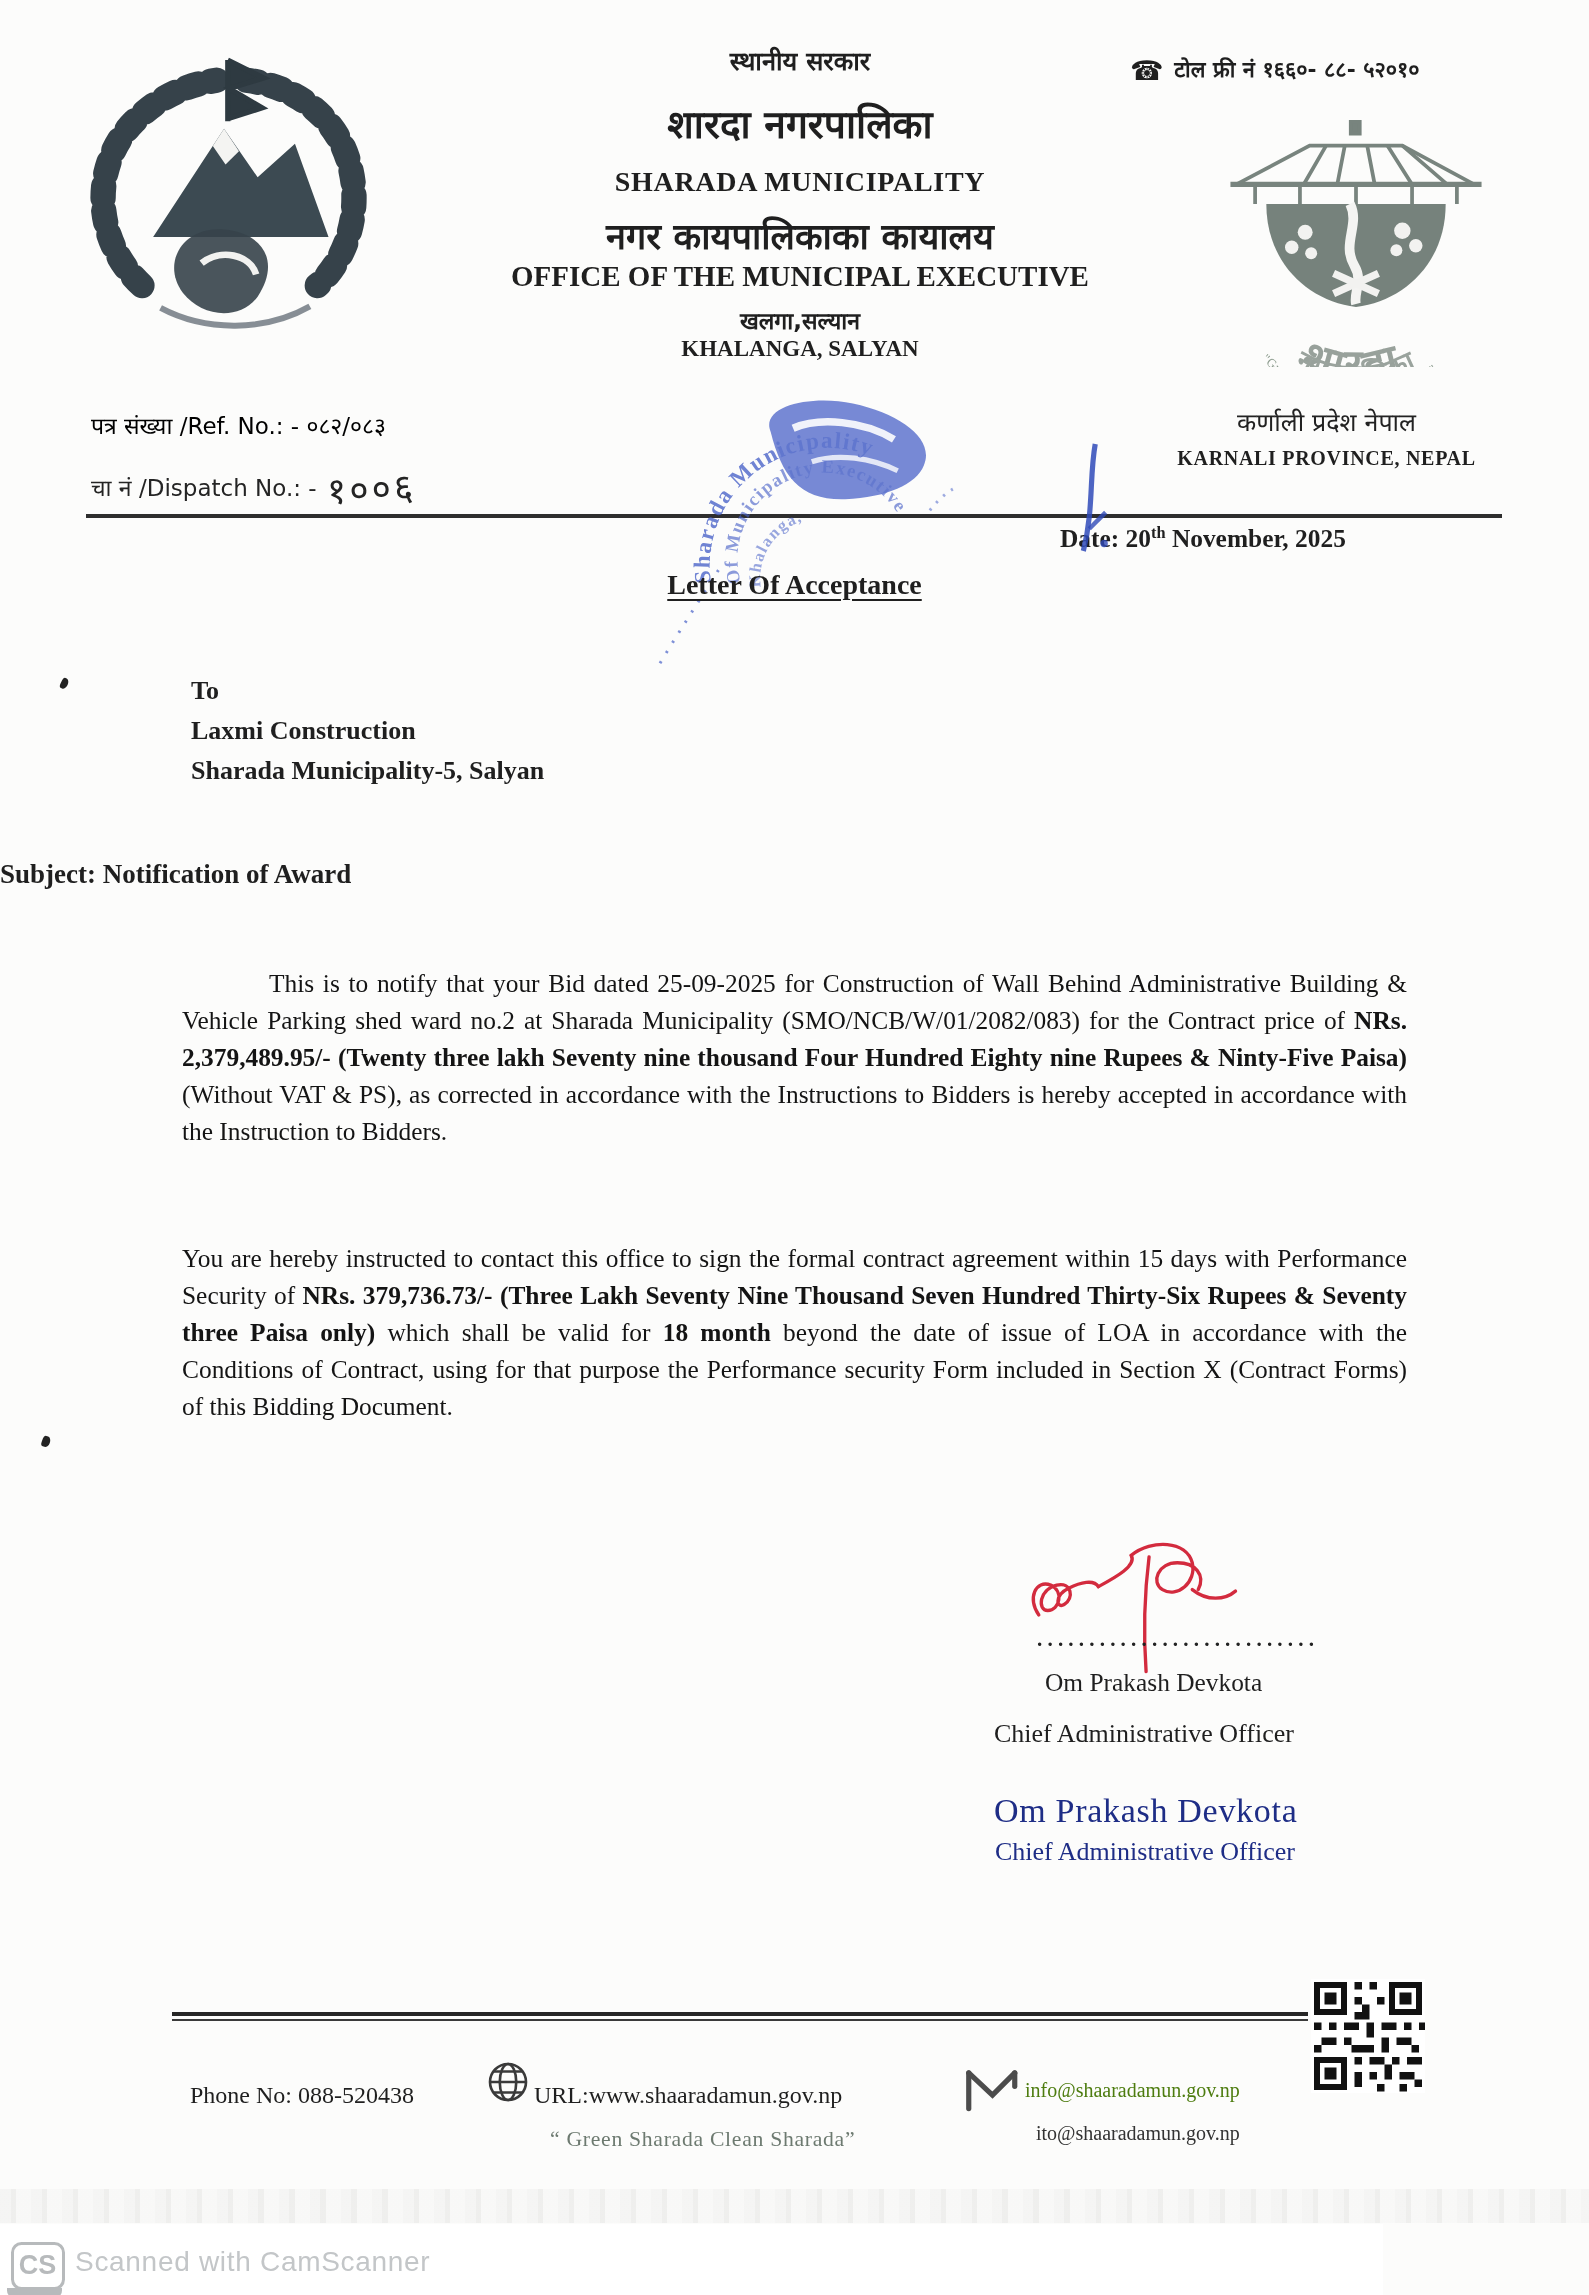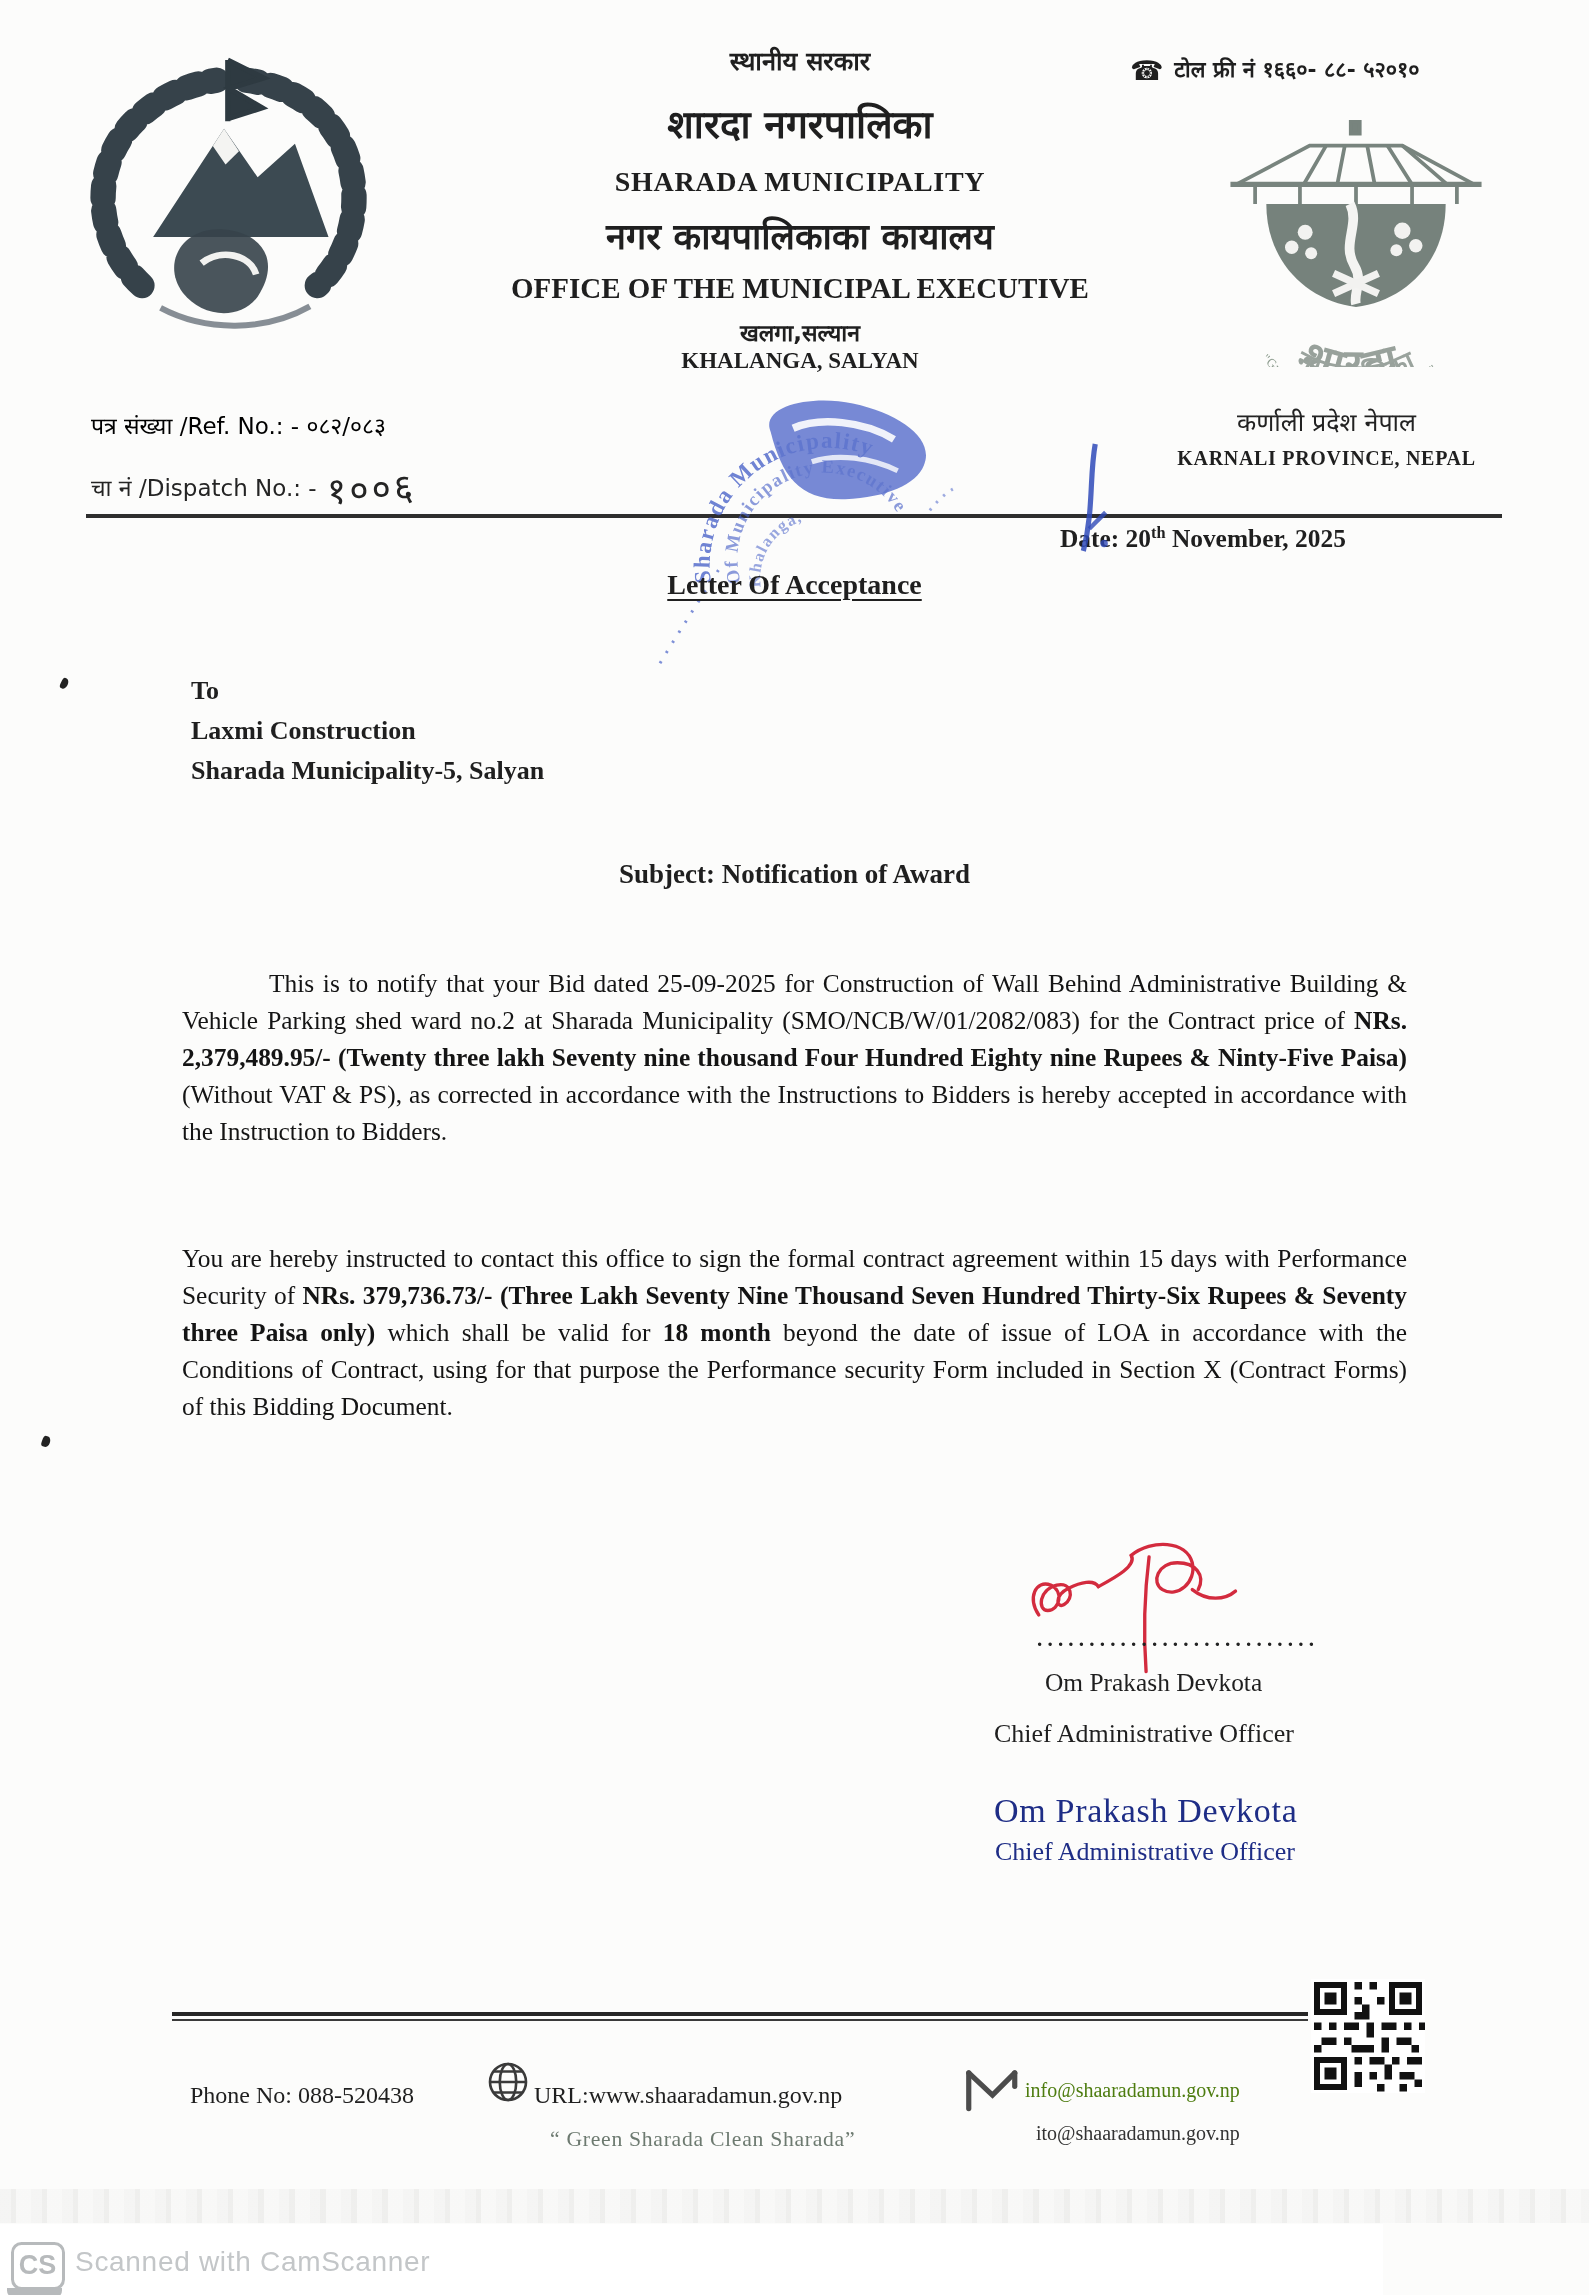--- a/index.html
+++ b/index.html
@@ -7,39 +7,39 @@
         font-family:"Liberation Serif","DejaVu Serif",serif;color:#1f1f1f;}
   .abs{position:absolute;}
   .serif{font-family:"Liberation Serif","DejaVu Serif",serif;}
   .sans{font-family:"DejaVu Sans","Liberation Sans",sans-serif;}
   .b{font-weight:bold;}
   .center-col{left:359px;top:43px;width:882px;text-align:center;}
   .np1{font-size:25.4px;font-weight:bold;}
   .np2{font-size:39px;font-weight:bold;margin-top:19.4px;}
   .en1{font-size:28px;font-weight:bold;letter-spacing:0.7px;margin-top:16.4px;}
   .np3{font-size:36px;font-weight:bold;margin-top:13.5px;}
-  .en2{font-size:29px;font-weight:bold;margin-top:12px;}
+  .en2{font-size:29px;font-weight:bold;}
   .np4{font-size:23px;font-weight:bold;margin-top:10.5px;}
   .en3{font-size:23px;font-weight:bold;}
   .tollfree{left:1130px;top:54px;font-size:21.7px;font-weight:bold;white-space:nowrap;}
   .tollfree .glyph{font-family:"DejaVu Sans",sans-serif;font-size:27px;vertical-align:-3px;margin-right:10.5px;}
   .refline{left:91px;top:409px;font-size:23px;color:#000000;white-space:nowrap;}
   .dispatchline{left:91px;top:462px;font-size:23px;color:#242424;white-space:nowrap;}
   .handwrit{display:inline-block;font-size:37px;font-weight:400;transform:rotate(-3deg);
             letter-spacing:3px;margin-left:10.5px;vertical-align:-6px;}
   .mainrule{left:86px;top:514px;width:1416px;height:3.7px;background:#2e2e2e;}
   .province{left:1151px;top:404px;width:351px;text-align:center;}
   .province .np{font-size:25px;color:#222;}
   .province .en{font-size:20px;font-weight:bold;margin-top:9px;letter-spacing:0.7px;}
   .dateline{left:1060px;top:523px;font-size:25.4px;font-weight:bold;white-space:nowrap;}
   .dateline sup{font-size:16.4px;}
   .loatitle{left:0;top:569px;width:1589px;text-align:center;}
   .loatitle span{font-size:28px;font-weight:bold;text-decoration:underline;text-decoration-thickness:2.2px;text-underline-offset:5.2px;}
   .recipient{left:191px;top:671px;font-size:26px;font-weight:bold;line-height:40px;}
-  .subject{left:0;top:859px;width:1589px;text-align:center;font-size:27px;font-weight:bold;}
+  .subject{left:0;top:859px;width:1589px;text-align:left;font-size:27px;font-weight:bold;}
   .para{width:1225px;font-size:25.4px;line-height:37px;text-align:justify;color:#141414;}
   .p1{left:182px;top:965px;text-indent:87px;}
   .p2{left:182px;top:1240px;}
   .sigdots{left:1037px;top:1627px;font-size:21px;font-weight:bold;letter-spacing:5.2px;color:#222;}
   .signame{left:1045px;top:1668px;font-size:25.4px;}
   .sigrole{left:994px;top:1719px;font-size:26px;}
   .stampname{left:994px;top:1792px;font-size:34px;color:#1e2d86;font-weight:500;letter-spacing:0.7px;}
   .stamprole{left:995px;top:1837px;font-size:26px;color:#1e2d86;}
   .footrule1{left:172px;top:2012px;width:1136px;height:3.7px;background:#262626;}
   .footrule2{left:172px;top:2019px;width:1136px;height:1.5px;background:#3a3a3a;}

